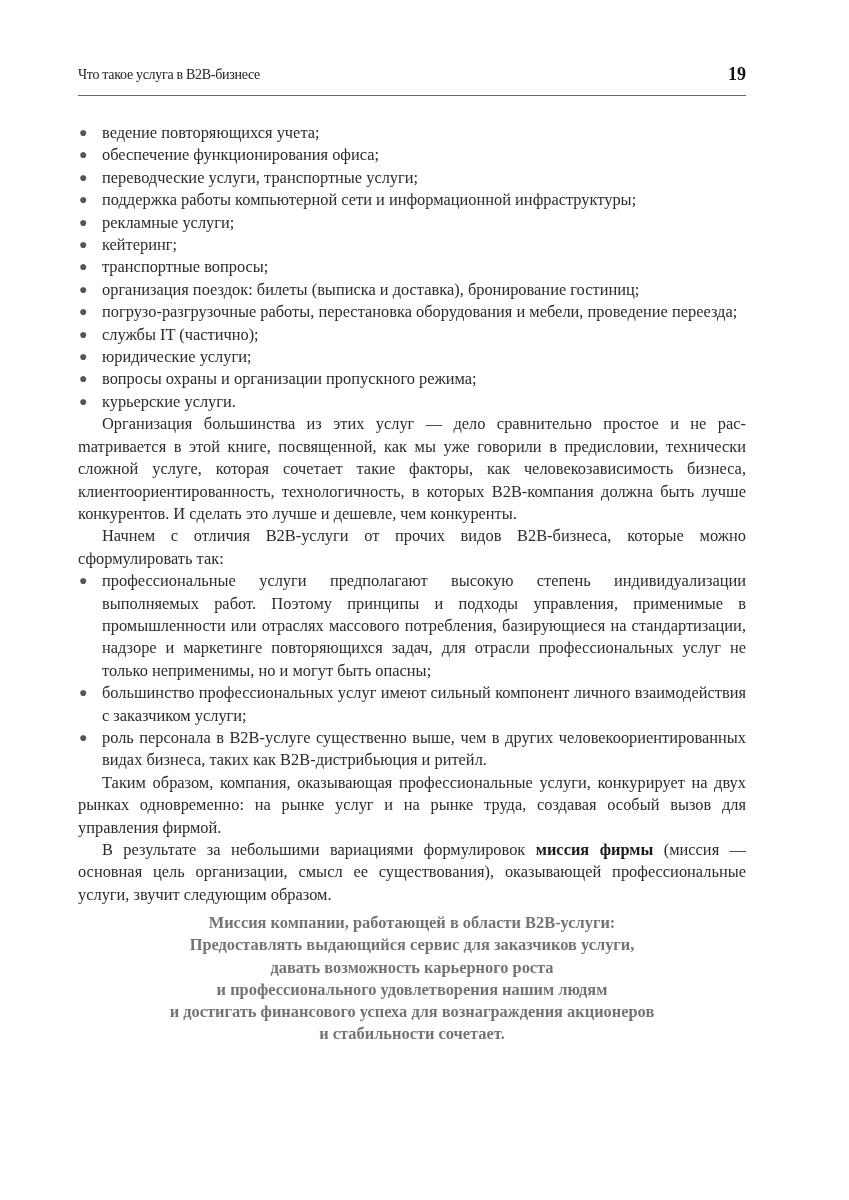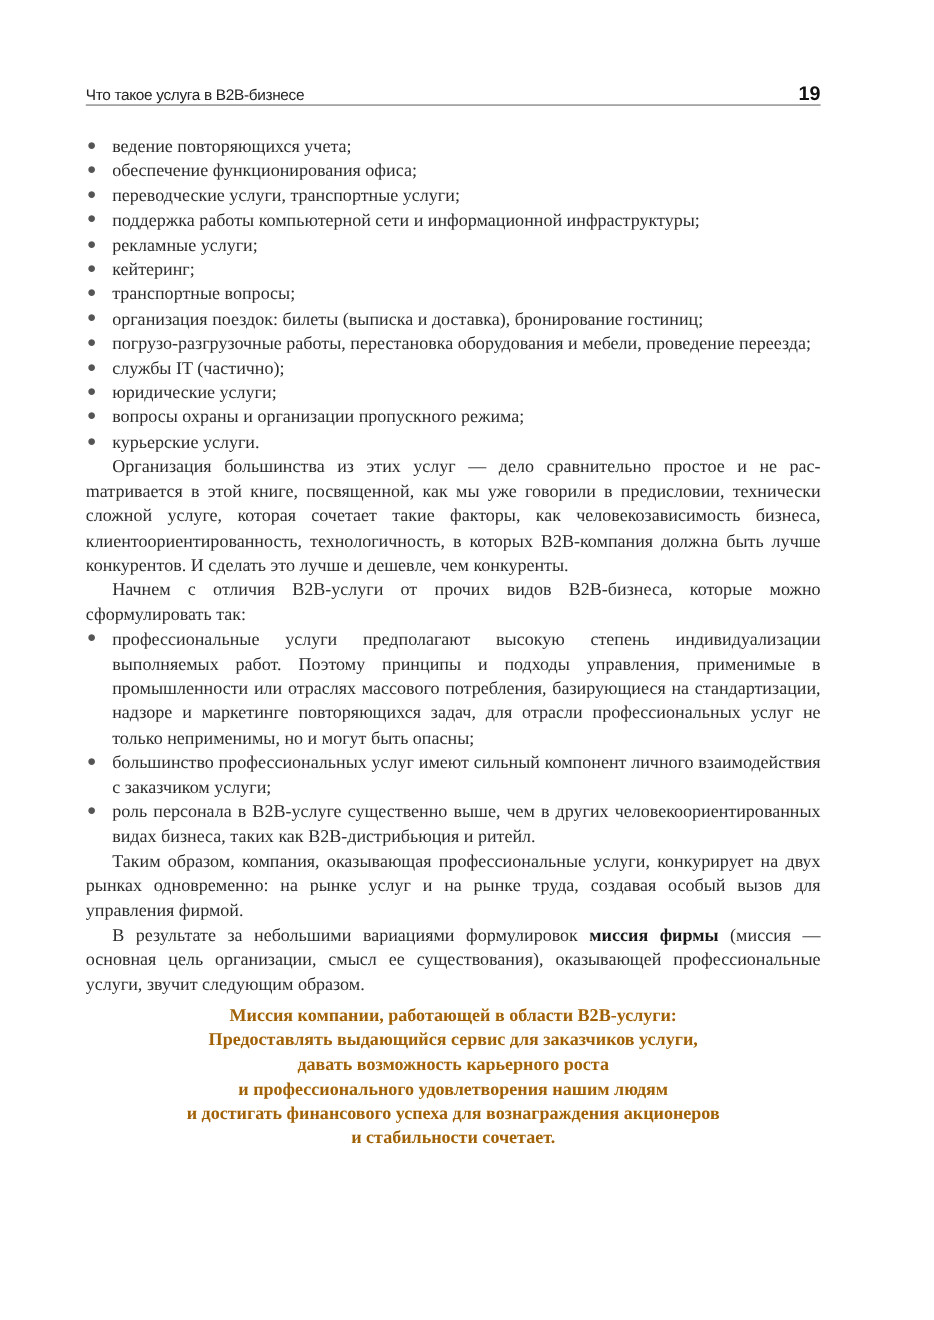--- a/index.html
+++ b/index.html
@@ -20,27 +20,27 @@
       top: 0;
       width: 668px;
     }
     .running-header {
       position: absolute;
       top: 74px;
       left: 0;
       width: 668px;
       height: 22px;
       border-bottom: 1.5px solid #6a6a6a;
-      font-family: Liberation Sans, sans-serif;
+      font-family: Liberation Serif, serif;
       font-size: 14px;
       color: #222;
       display: flex;
       justify-content: space-between;
       align-items: flex-end;
-      padding-bottom: 1px;
+      padding-bottom: 12px;
       box-sizing: border-box;
     }
     .running-header .title {
       font-stretch: condensed;
       letter-spacing: -0.3px;
       line-height: 16px;
     }
     .running-header .page-num {
       font-weight: bold;
       font-size: 18px;
@@ -80,21 +80,21 @@
       margin: 0;
       text-indent: 24px;
       text-align: justify;
       hyphens: manual;
     }
     p.para b { font-weight: bold; color: #1a1a1a; margin-top: 12px; }
     .mission {
       margin-top: 6px;
       text-align: center;
       font-weight: bold;
-      color: #a16207;
+      color: #737373;
       line-height: 22.2px;
     }
     .mission div { margin: 0; }
   </style>
 </head>
 <body>
 
 <div class="page">
 
   <div class="running-header">

